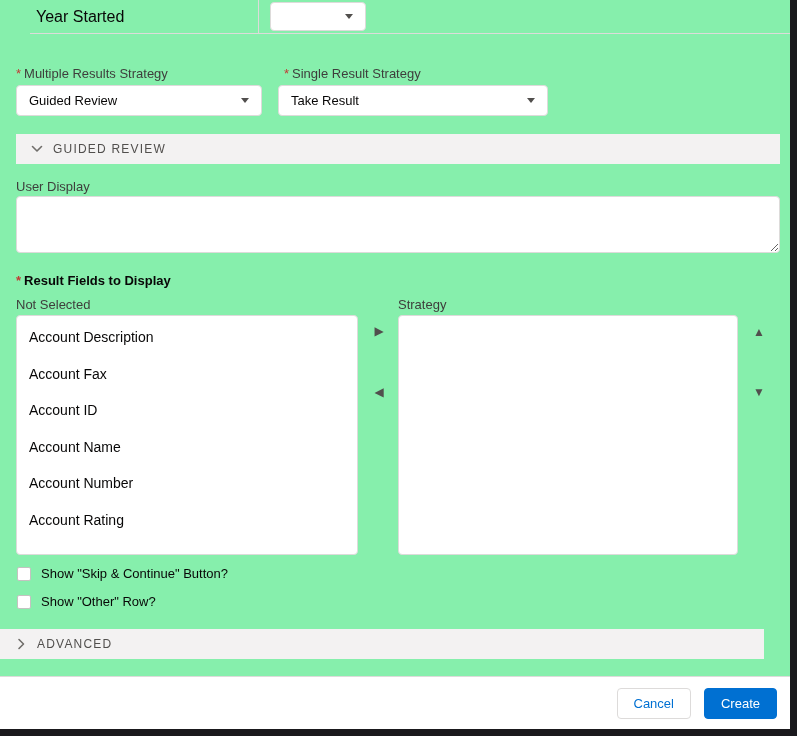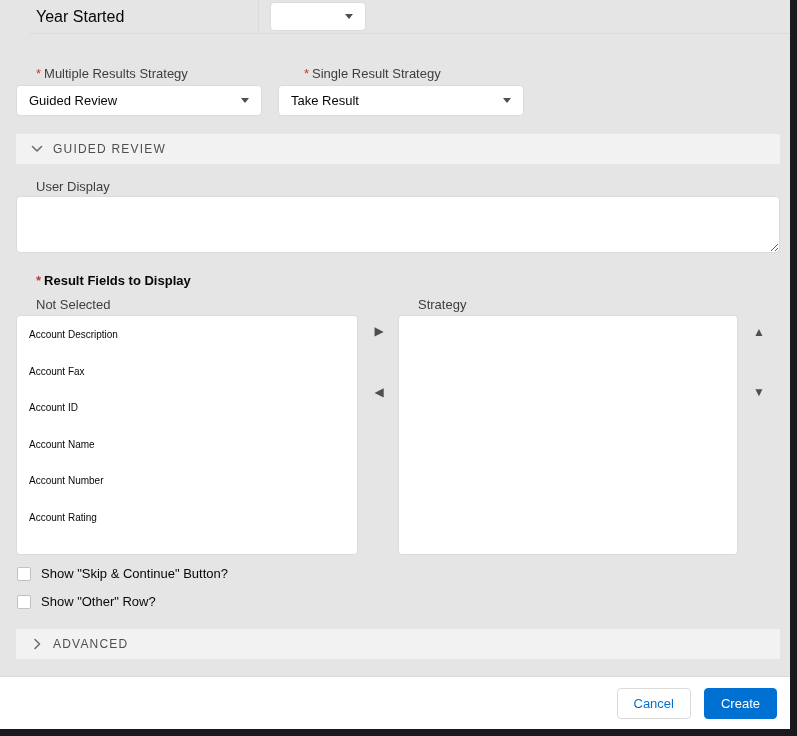--- a/index.html
+++ b/index.html
@@ -7,26 +7,26 @@
   body {
     background: #1a191d;
     font-family: "Liberation Sans", sans-serif;
     position: relative;
     overflow: hidden;
     color: #080707;
   }
   .modal {
     position: absolute; top: 0; left: 0;
     width: 790px; height: 729px;
-    background: #e5e5e5;
+    background: #86efac;
     overflow: hidden;
   }
   .abs { position: absolute; }
 
-  .form-label { font-size: 13px; color: #3e3e3c; margin-left: 20px; }
+  .form-label { font-size: 13px; color: #3e3e3c; }
   .req { color: #c23934; margin-right: 3px; font-size: 13px; }
 
   .combobox {
     border: 1px solid #dddbda; border-radius: 4px; background: #fff;
     display: flex; align-items: center; justify-content: space-between;
     padding: 0 12px; font-size: 13px; color: #080707; cursor: pointer;
   }
   .caret {
     width: 0; height: 0; flex: 0 0 auto;
     border-left: 4px solid transparent; border-right: 4px solid transparent;
@@ -50,21 +50,21 @@
     padding: 8px 12px; font-family: "Liberation Sans", sans-serif;
     font-size: 13px; color: #080707; resize: vertical; outline: none;
   }
 
   .listbox {
     border: 1px solid #dddbda; border-radius: 4px; background: #fff;
     overflow: hidden;
   }
   .listbox ul { list-style: none; padding: 4px 0 0 0; }
   .listbox li {
-    height: 36.5px; padding: 9px 12px; font-size: 10px; color: #080707;
+    height: 36.5px; padding: 9px 12px; font-size: 14px; color: #080707;
     cursor: pointer; white-space: nowrap;
   }
 
   .move-arrow {
     font-size: 12px; color: #514f4d; line-height: 1;
     cursor: pointer; user-select: none; display: block; text-align: center;
   }
 
   .checkbox-row { display: flex; align-items: center; }
   .checkbox-box {
@@ -107,21 +107,21 @@
     <span class="req">*</span><span>Multiple Results Strategy</span>
   </div>
   <div class="abs combobox" style="left:16px; top:85px; width:246px; height:31px;">
     <span>Guided Review</span>
     <span class="caret"></span>
   </div>
 
   <div class="abs form-label" style="left:284px; top:66px;">
     <span class="req">*</span><span>Single Result Strategy</span>
   </div>
-  <div class="abs combobox" style="left:278px; top:85px; width:246px; height:31px;">
+  <div class="abs combobox" style="left:278px; top:85px; width:270px; height:31px;">
     <span>Take Result</span>
     <span class="caret"></span>
   </div>
 
   <div class="abs section-bar" style="left:16px; top:134px; width:764px;">
     <svg width="14" height="14" viewBox="0 0 14 14">
       <path d="M2.5 4.5 L7 9 L11.5 4.5" fill="none" stroke="#706e6b" stroke-width="1.6" stroke-linecap="round" stroke-linejoin="round"></path>
     </svg>
     <span class="section-title">GUIDED REVIEW</span>
   </div>
@@ -159,21 +159,21 @@
 
   <div class="abs checkbox-row" style="left:17px; top:566px;">
     <span class="checkbox-box"></span>
     <span class="checkbox-label">Show "Skip &amp; Continue" Button?</span>
   </div>
   <div class="abs checkbox-row" style="left:17px; top:594px;">
     <span class="checkbox-box"></span>
     <span class="checkbox-label">Show "Other" Row?</span>
   </div>
 
-  <div class="abs section-bar" style="left:16px; top:629px; width:764px;">
+  <div class="abs section-bar" style="left:0; top:629px; width:764px;">
     <svg width="14" height="14" viewBox="0 0 14 14">
       <path d="M5 2.5 L9.5 7 L5 11.5" fill="none" stroke="#706e6b" stroke-width="1.6" stroke-linecap="round" stroke-linejoin="round"></path>
     </svg>
     <span class="section-title">ADVANCED</span>
   </div>
 
   <div class="footer">
     <button class="btn btn-neutral">Cancel</button>
     <button class="btn btn-brand">Create</button>
   </div>

